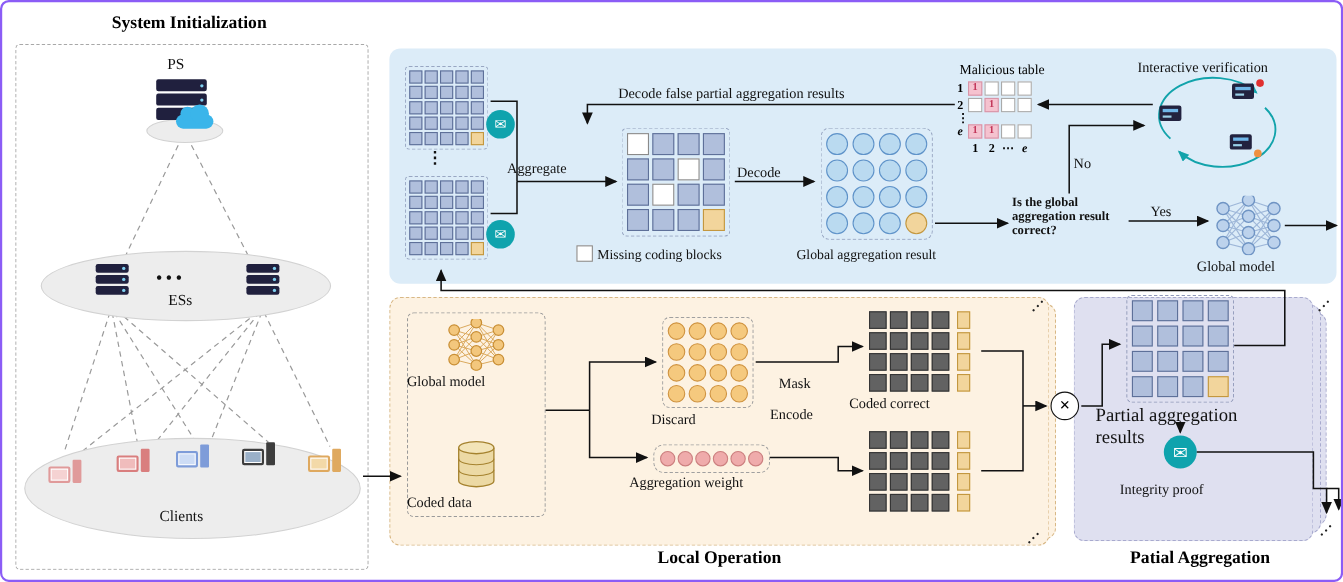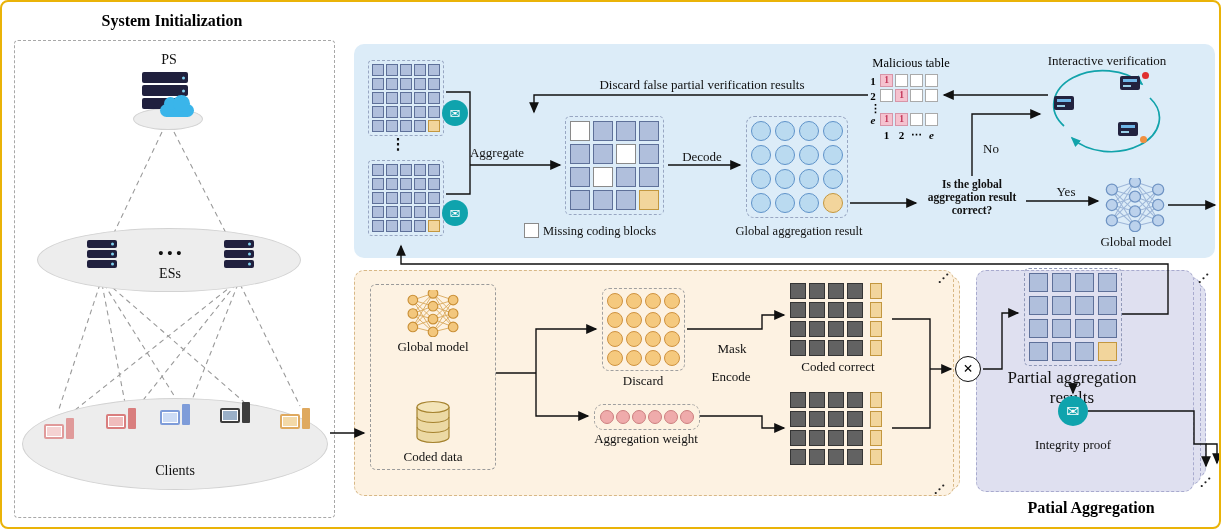--- a/index.html
+++ b/index.html
@@ -1,28 +1,28 @@
 <!DOCTYPE html>
 <html><head>
 <meta charset="utf-8">
 <style>
   *{margin:0;padding:0;box-sizing:border-box}
   body{font-family:"Liberation Serif","DejaVu Serif",serif;background:#fff}
-  #fig{position:relative;width:1221px;height:529px;background:#fff;border:2px solid #eab308;border-radius:8px;overflow:hidden}
+  #fig{position:relative;width:1221px;height:529px;background:#fff;border:2px solid #8b5cf6;border-radius:8px;overflow:hidden}
   svg.layer{position:absolute;left:0;top:0;pointer-events:none}
   #mesh{z-index:1}
   #arrows{z-index:6}
   .panel{position:absolute;border-radius:10px}
   #p-blue{left:352px;top:42px;width:861px;height:214px;background:#dcecf8;z-index:2}
   .stackL{position:absolute;border-radius:10px;z-index:2}
   #p-orange{left:352px;top:268px;width:600px;height:226px;background:#fdf2e2;border:1.3px dashed #d8b886;z-index:3}
   #p-purple{left:974px;top:268px;width:218px;height:222px;background:#dfe0f0;border:1.3px dashed #a8aace;z-index:3}
   #p-left{position:absolute;left:12px;top:38px;width:321px;height:478px;border:1.3px dashed #a8a8a8;border-radius:4px;z-index:2}
   .title{position:absolute;font-weight:bold;font-size:16px;text-align:center;color:#000;z-index:4}
-  .lbl{position:absolute;color:#111;font-size:13px;text-align:center;z-index:4;line-height:1.15}
+  .lbl{position:absolute;color:#111;font-size:13px;z-index:4;line-height:1.15}
   .ellipse{position:absolute;background:#ededed;border:1px solid #d2d2d2;border-radius:50%;z-index:2}
   .server{position:absolute;display:flex;flex-direction:column;gap:2px;z-index:3}
   .server .bar{background:#20203e;border-radius:2px;position:relative}
   .server .bar::after{content:"";position:absolute;right:3px;top:50%;transform:translateY(-50%);width:3px;height:3px;border-radius:50%;background:#7fd0f0}
   .server.lg .bar{width:46px;height:11px}
   .server.sm .bar{width:30px;height:8px}
   .cloud{position:absolute;width:34px;height:13px;background:#3ab5ea;border-radius:10px;z-index:4}
   .cloud::before{content:"";position:absolute;left:4px;top:-7px;width:13px;height:13px;background:#3ab5ea;border-radius:50%}
   .cloud::after{content:"";position:absolute;right:4px;top:-9px;width:17px;height:17px;background:#3ab5ea;border-radius:50%}
   .client{position:absolute;display:flex;gap:2px;align-items:flex-end;z-index:3}
@@ -96,20 +96,21 @@
 
   <div class="stackL" style="left:358px;top:274px;width:600px;height:214px;background:#fdf2e2;border:1.3px dashed #d8b886"></div>
   <div class="stackL" style="left:988px;top:282px;width:216px;height:194px;background:#dfe0f0;border:1.3px dashed #a8aace"></div>
   <div class="stackL" style="left:981px;top:275px;width:218px;height:208px;background:#dfe0f0;border:1.3px dashed #a8aace"></div>
   <div id="p-blue" class="panel"></div>
   <div id="p-orange" class="panel"></div>
   <div id="p-purple" class="panel"></div>
   <div id="p-left"></div>
 
   <div class="title" style="left:58px;top:10px;width:224px">System Initialization</div>
+  <div class="title" style="left:564px;top:497px;width:176px">Local Operation</div>
   <div class="title" style="left:998px;top:497px;width:182px">Patial Aggregation</div>
 
   <div class="lbl" style="left:150px;top:50px;width:34px;font-size:14px">PS</div>
   <div class="ellipse" style="left:131px;top:106px;width:70px;height:22px"></div>
   <div class="server lg" style="left:140px;top:70px">
       <div class="bar"></div>
       <div class="bar"></div>
       <div class="bar"></div>
     </div>
   <div class="cloud" style="left:158px;top:102px"></div>
@@ -217,21 +218,21 @@
       <div class="cell b"></div>
       <div class="cell b"></div>
       <div class="cell b"></div>
       <div class="cell y"></div>
     </div>
   <div class="mail" style="left:440px;top:198px">
       <span>✉</span>
     </div>
 
   <div class="lbl" style="left:459px;top:144px;width:72px">Aggregate</div>
-  <div class="lbl" style="left:560px;top:76px;width:280px">Discard false partial verification results</div>
+  <div class="lbl" style="left:560px;top:76px;width:280px">Decode false partial aggregation results</div>
 
   <div class="grid g-agg" style="left:563px;top:114px">
       <div class="cell w"></div>
       <div class="cell b"></div>
       <div class="cell b"></div>
       <div class="cell b"></div>
       <div class="cell b"></div>
       <div class="cell b"></div>
       <div class="cell w"></div>
       <div class="cell b"></div>

